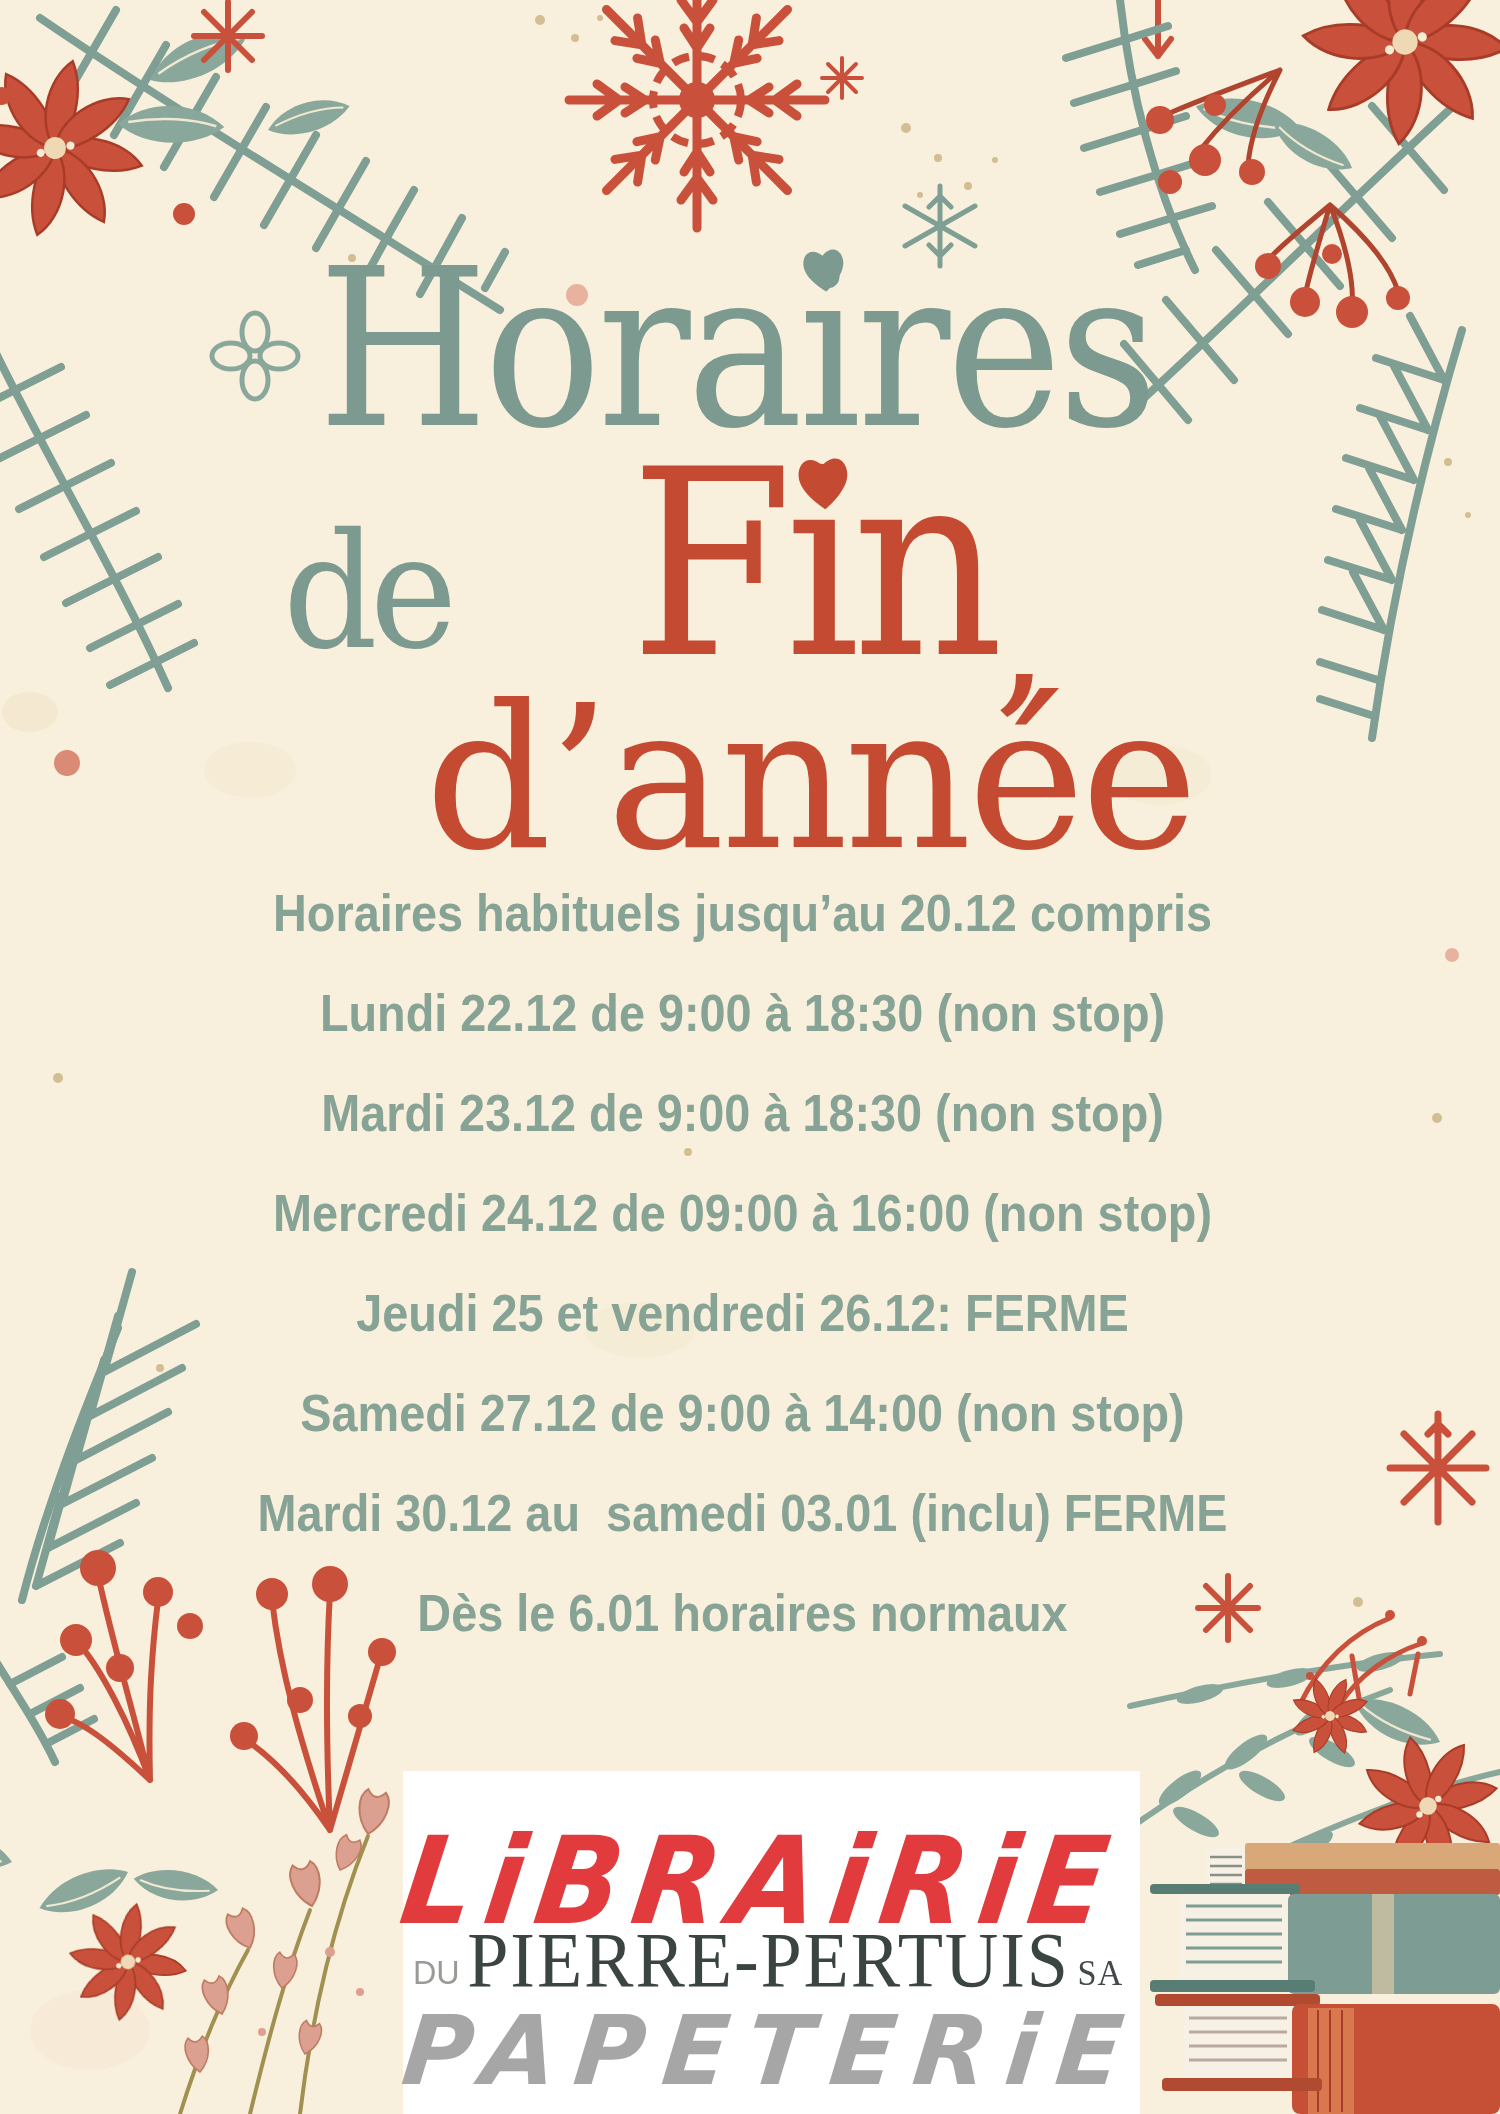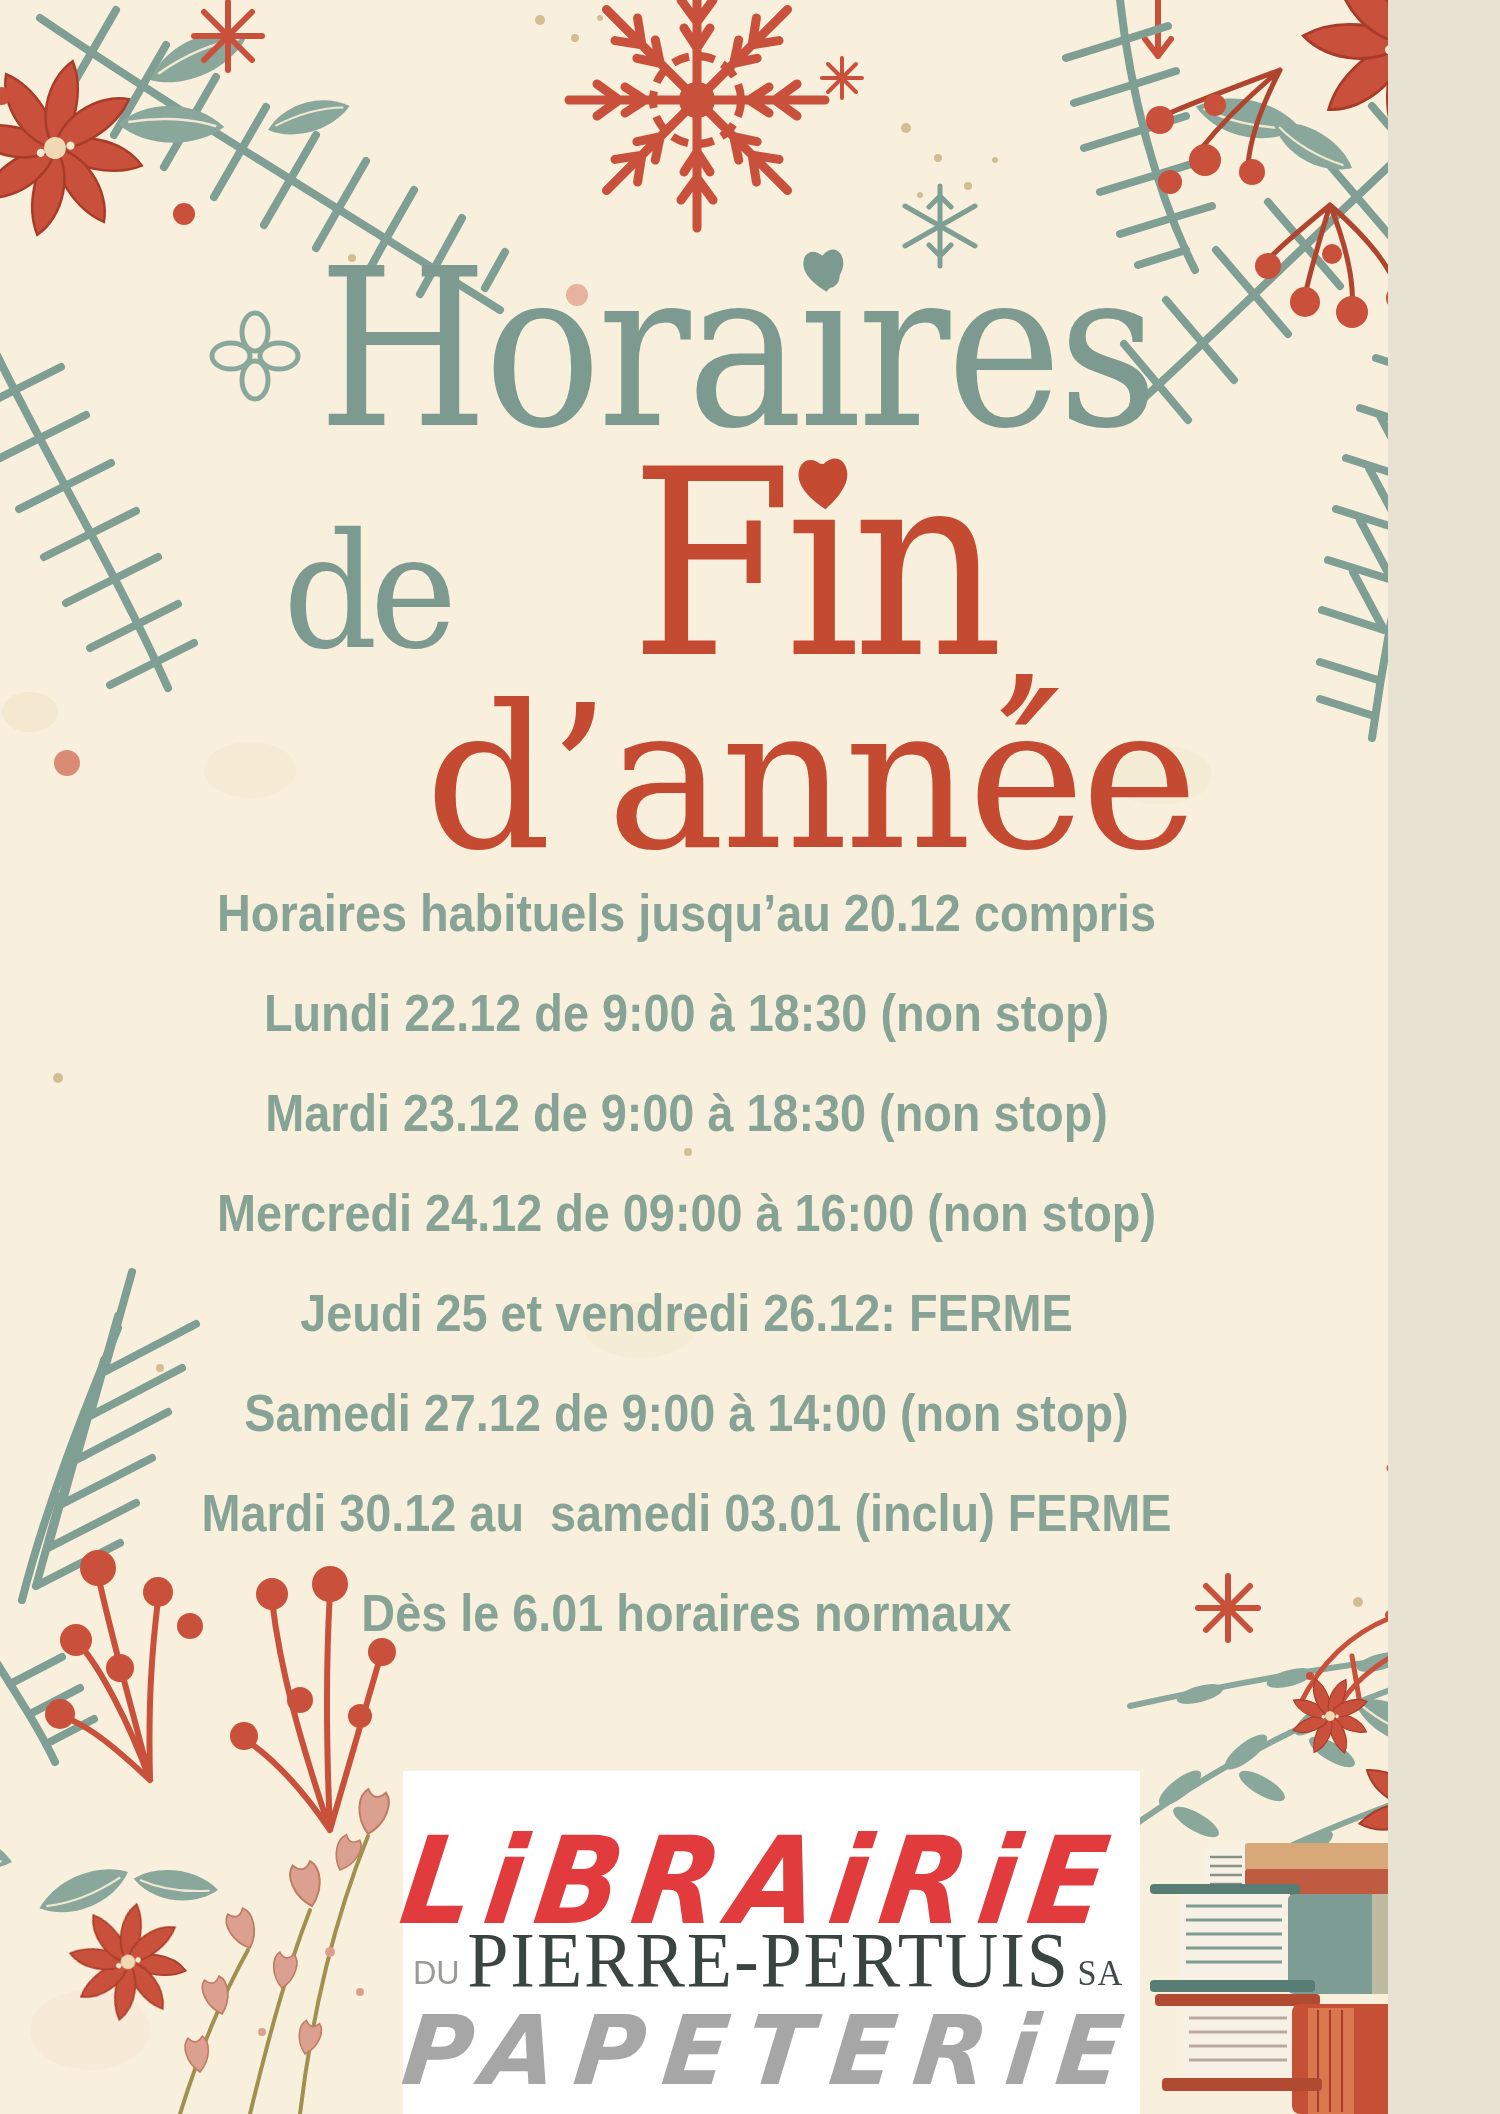--- a/index.html
+++ b/index.html
@@ -1,17 +1,17 @@
 <!DOCTYPE html>
 <html style="--background: #f8f0dc; --title-green: #7d9a90; --title-red: #c44b31; --schedule-green: #87a396; --logo-red: #e23b3e; --logo-dark: #3a4440; --decor-teal: #7f9e94; --decor-teal-light: #8aa79c; --decor-red: #c9503a;"><head>
 <meta charset="utf-8">
 <style>
   html,body{margin:0;padding:0;background:#e8e2d2;}
   .poster{
-    position:relative;width:1388px;height:2114px;overflow:hidden;
+    position:relative;width:1500px;height:2114px;overflow:hidden;
     background:var(--background,#f8f0dc);
     font-family:"Liberation Sans",sans-serif;
   }
   .decor{position:absolute;left:0;top:0;z-index:0;}
   .txt{position:absolute;line-height:1;z-index:2;transform-origin:top left;}
   .title-word{font-family:"DejaVu Serif",serif;}
   #t-horaires{left:318px;top:240px;font-size:195px;letter-spacing:-4px;transform:scaleY(1.12);color:var(--title-green,#7d9a90);}
   #t-de{left:283px;top:512px;font-size:148px;letter-spacing:-8px;transform:scaleY(1.08);color:var(--title-green,#7d9a90);}
   #t-fin{left:630px;top:435px;font-size:235px;letter-spacing:-8px;transform:scaleY(1.10);color:var(--title-red,#c44b31);}
   #t-comma{left:994px;top:545px;font-size:175px;color:var(--title-red,#c44b31);font-family:"DejaVu Serif",serif;}

